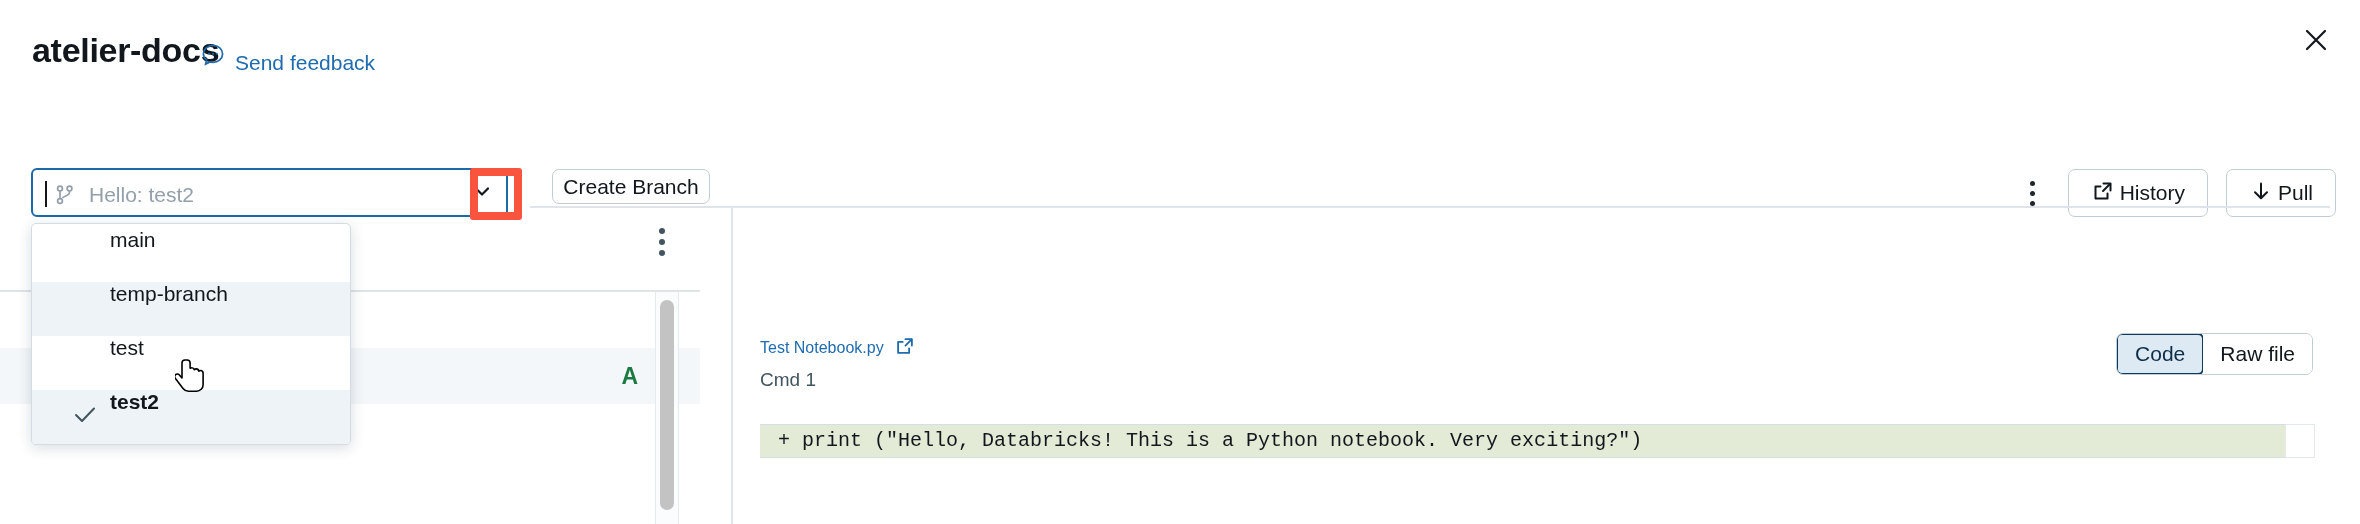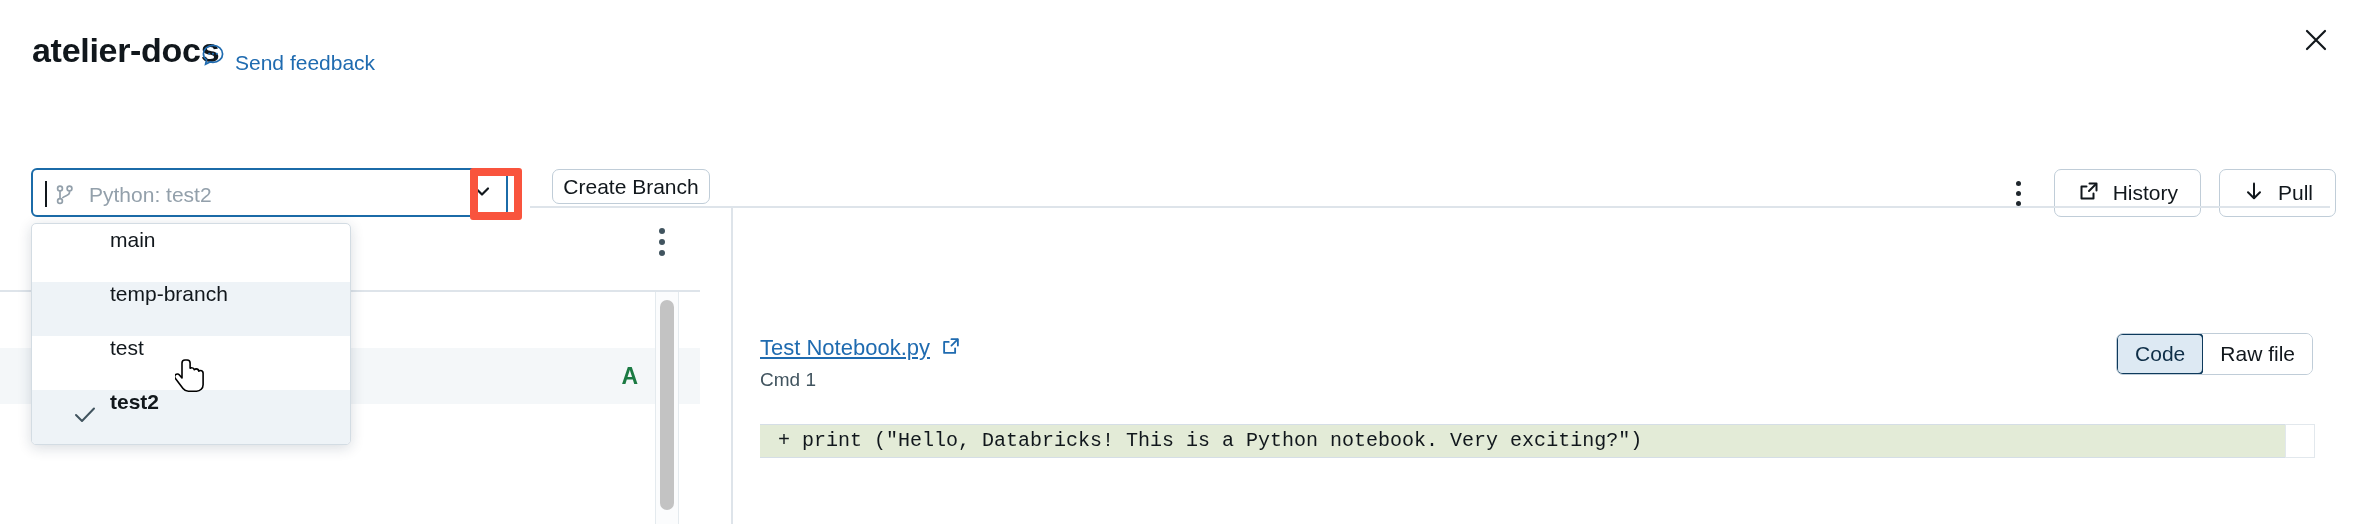--- a/index.html
+++ b/index.html
@@ -163,21 +163,21 @@
     background: #1f272d;
   }
   .tool-btn {
     height: 48px;
     box-sizing: border-box;
     border: 1px solid #c0cdd8;
     border-radius: 7px;
     background: #fff;
     display: flex;
     align-items: center;
-    gap: 12px;
+    gap: 5px;
     padding: 0 22px;
     font-size: 21px;
     color: #11171c;
     cursor: pointer;
     white-space: nowrap;
   }
 
   
   .h-divider {
     position: absolute;
@@ -305,25 +305,24 @@
   
   .nb-header {
     position: absolute;
     left: 760px; top: 334px;
     display: flex;
     align-items: center;
     gap: 10px;
     cursor: pointer;
   }
   .nb-name {
-    font-size: 22px;
+    font-size: 16px;
     color: #1f6bb0;
     line-height: 28px;
     white-space: nowrap;
-    text-decoration: underline;
   }
   .cmd-label {
     position: absolute;
     left: 760px; top: 368px;
     font-size: 19px;
     color: #41545f;
     line-height: 24px;
   }
   .code-line {
     position: absolute;
@@ -413,21 +412,21 @@
 <div class="branch-select">
   <span class="branch-caret"></span>
   <span class="branch-ico">
     <svg width="24" height="24" viewBox="0 0 24 24">
       <circle cx="7" cy="5.5" r="2.4" fill="none" stroke="#93a0ab" stroke-width="1.7"></circle>
       <circle cx="16.5" cy="5.5" r="2.4" fill="none" stroke="#93a0ab" stroke-width="1.7"></circle>
       <circle cx="7" cy="18" r="2.4" fill="none" stroke="#93a0ab" stroke-width="1.7"></circle>
       <path d="M7 8v7.6M16.5 8v1.6c0 3.1-4.5 2.6-7.2 5.4" fill="none" stroke="#93a0ab" stroke-width="1.7"></path>
     </svg>
   </span>
-  <span class="branch-placeholder">Python: test2</span>
+  <span class="branch-placeholder">Hello: test2</span>
 
   <span class="branch-dd-btn">
     <span>
       <svg width="24" height="24" viewBox="0 0 24 24">
         <path d="M6 9.5 L12 15.5 L18 9.5" fill="none" stroke="#11171c" stroke-width="2.2" stroke-linecap="round" stroke-linejoin="round"></path>
       </svg>
     </span>
   </span>
 </div>
 

